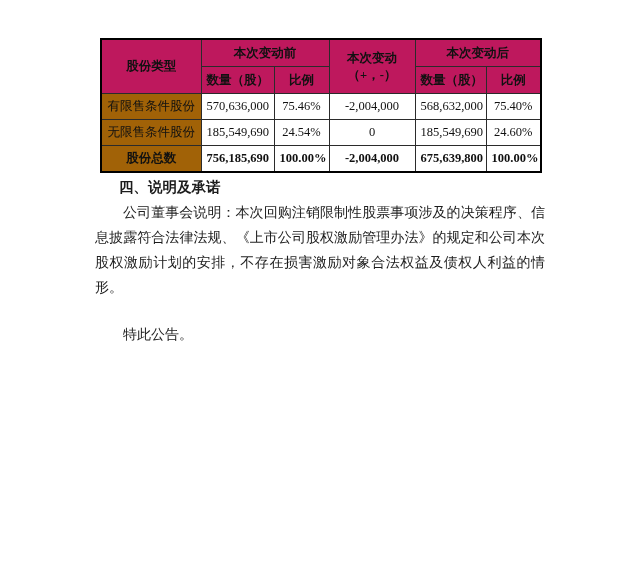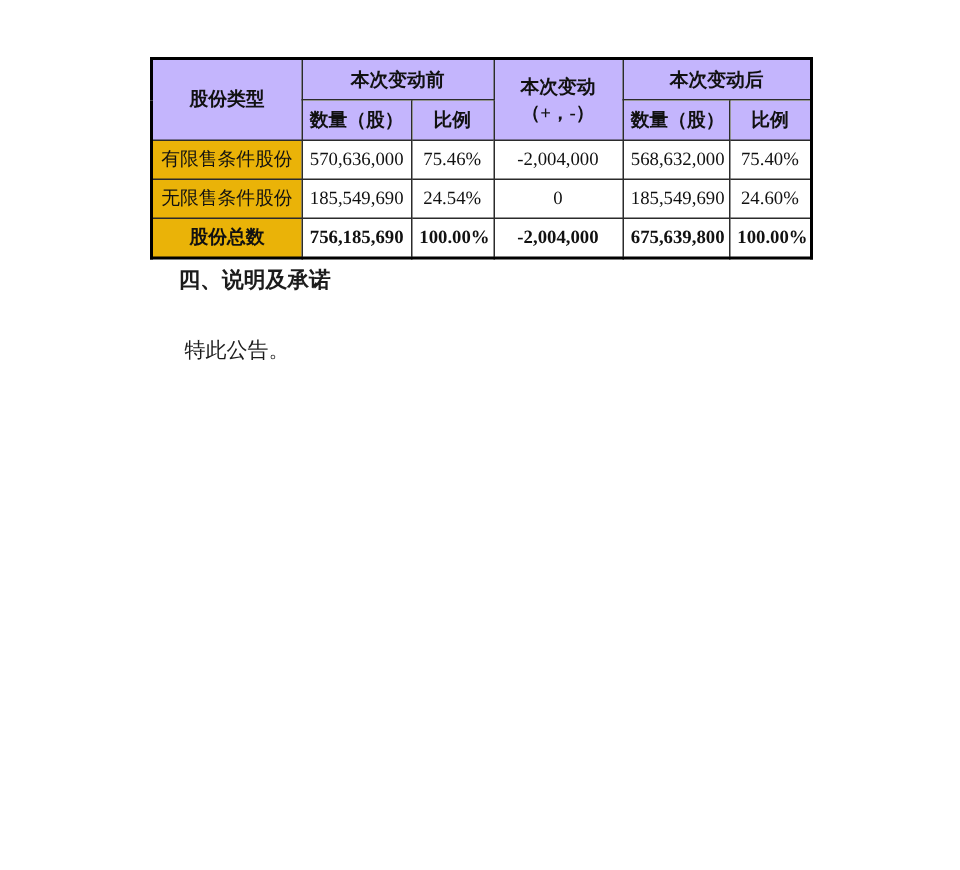--- a/index.html
+++ b/index.html
@@ -33,26 +33,26 @@
     padding: 0 5px;
     text-align: center;
     height: 25px;
     overflow: hidden;
     white-space: nowrap;
   }
   table.share-table {
     border: 2px solid #000;
   }
   table.share-table thead th {
-    background: #c4b5fd;
+    background: #be185d;
     font-weight: bold;
     height: 26px;
   }
   td.rowhead {
-    background: #eab308;
+    background: #a16207;
   }
   .change-head div { line-height: 17px; }
   td.num-right {
     text-align: right;
     padding-right: 7px;
   }
   tr.row-total td {
     font-weight: bold;
   }
   
@@ -127,17 +127,18 @@
         <td>756,185,690</td>
         <td>100.00%</td>
         <td class="num-right">-2,004,000</td>
         <td>675,639,800</td>
         <td>100.00%</td>
       </tr>
     </tbody>
   </table>
 
   <div class="sec-title">四、说明及承诺</div>
+  <p class="body-par">公司董事会说明：本次回购注销限制性股票事项涉及的决策程序、信息披露符合法律法规、《上市公司股权激励管理办法》的规定和公司本次股权激励计划的安排，不存在损害激励对象合法权益及债权人利益的情形。</p>
 
 
   <p class="body-par notice">特此公告。</p>
 
 </div>
 
 </body></html>

